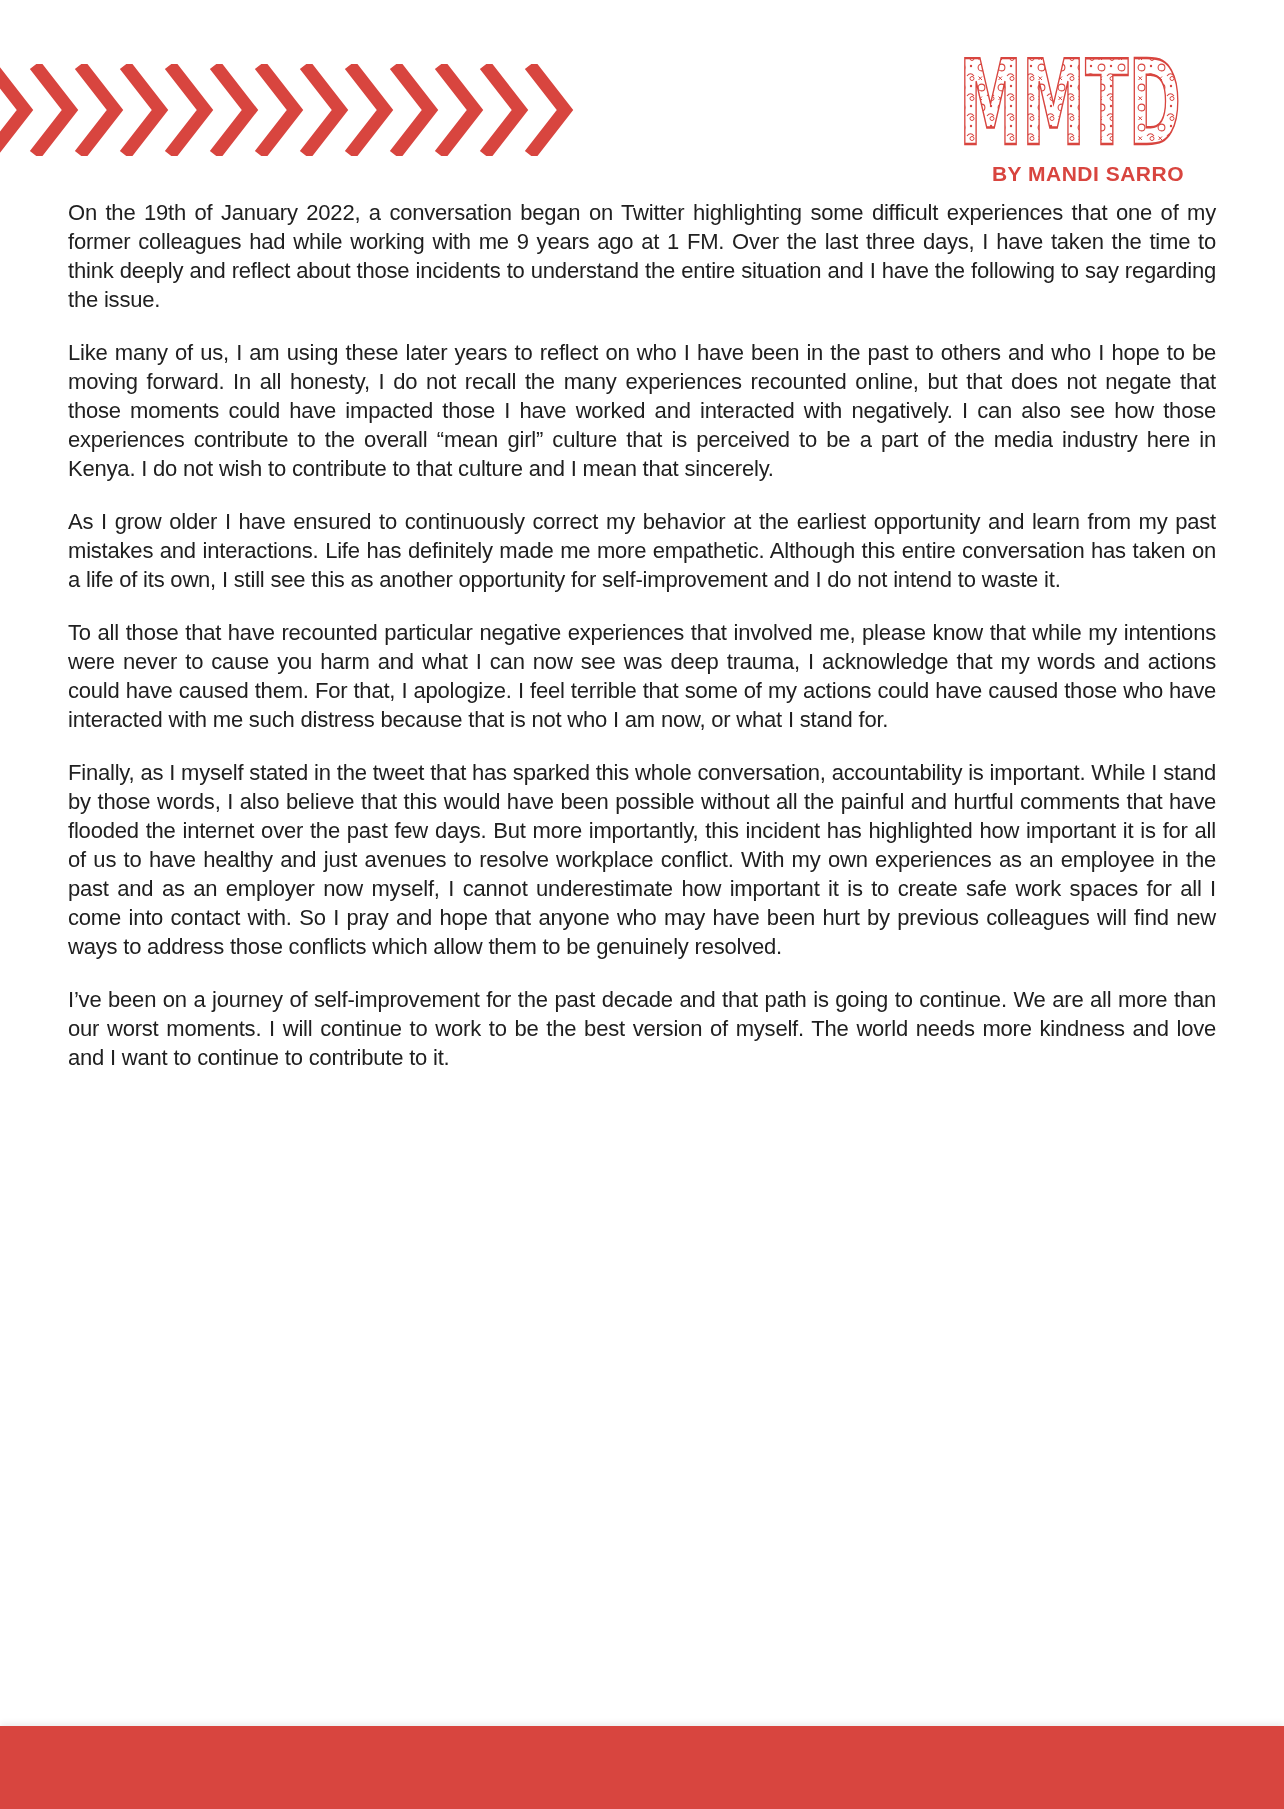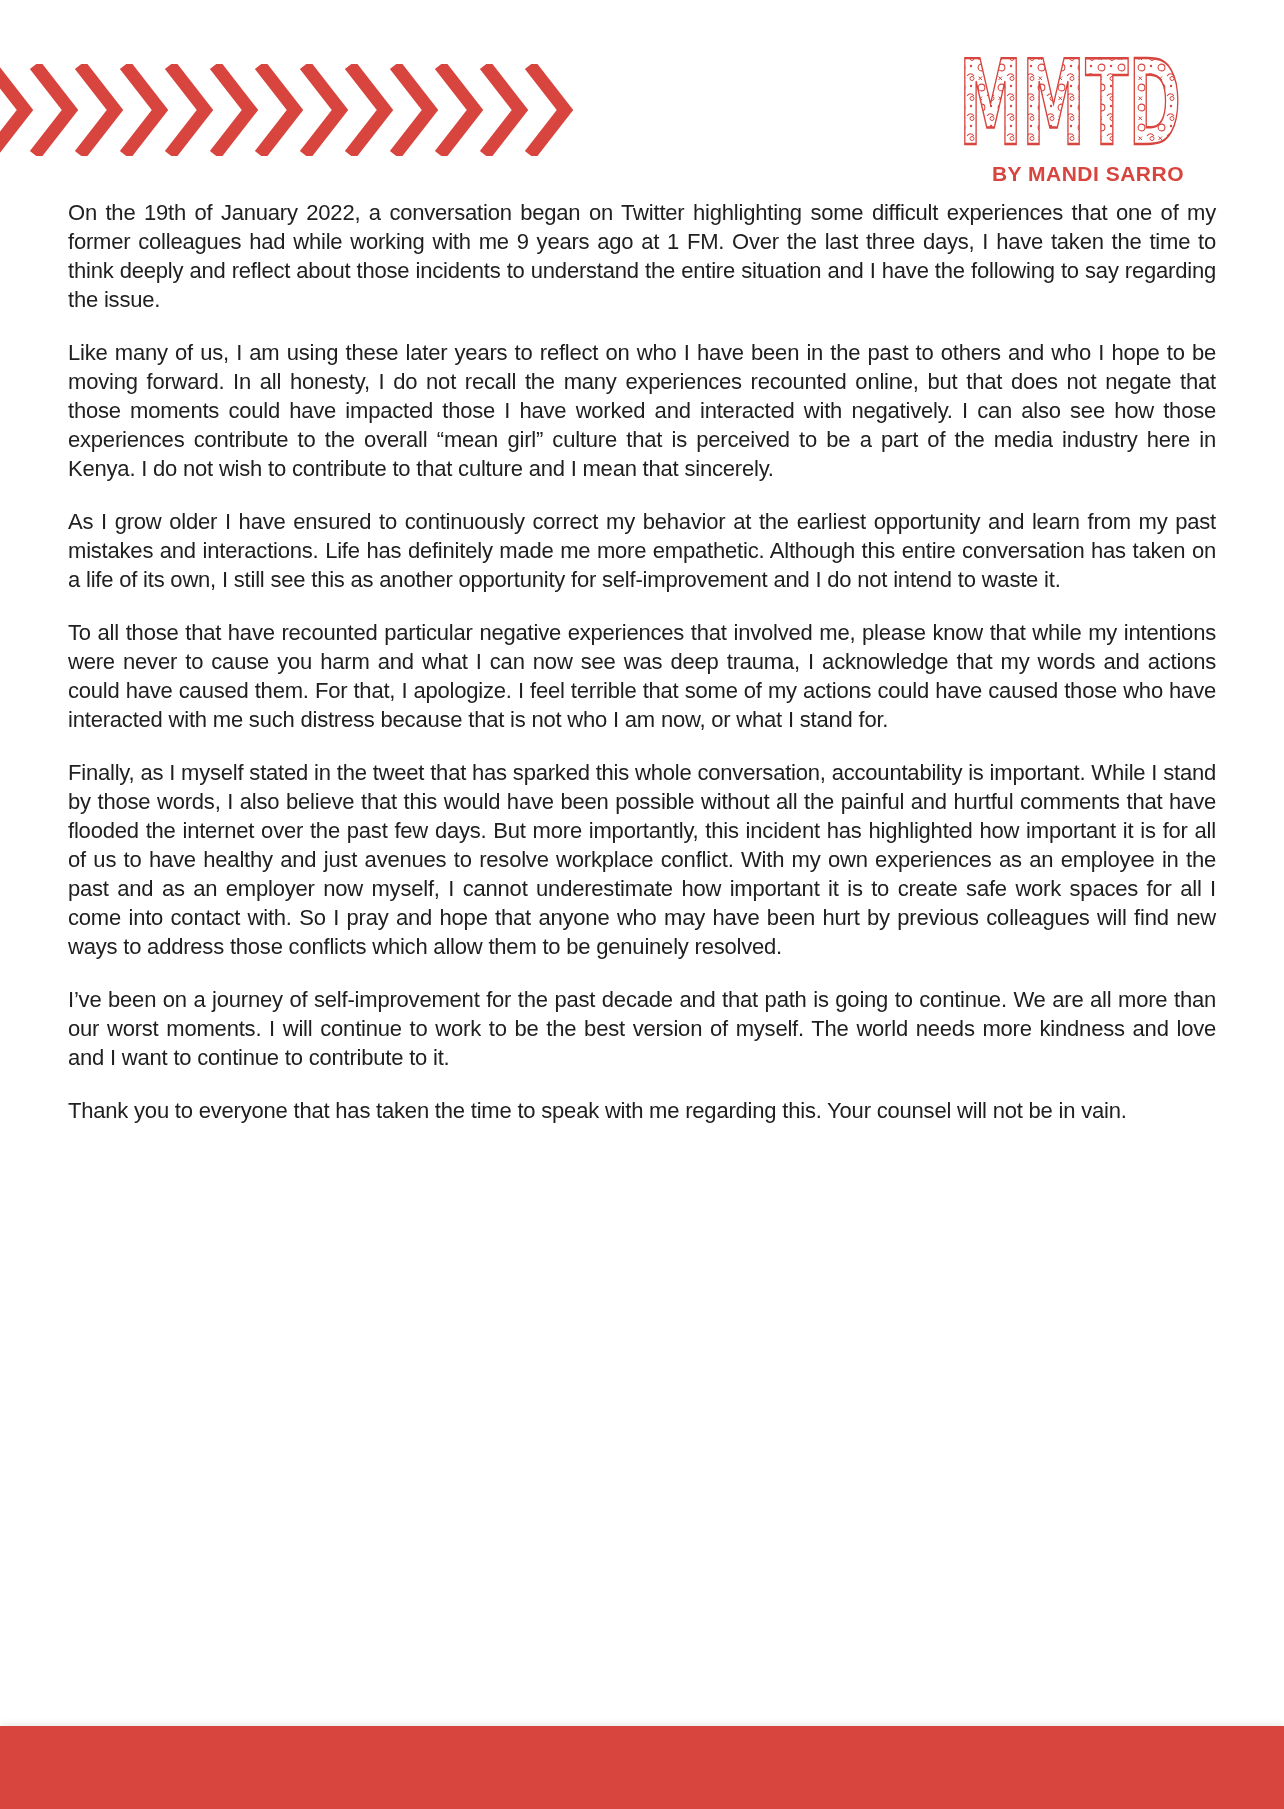--- a/index.html
+++ b/index.html
@@ -106,18 +106,17 @@
     <div class="logo-byline">BY MANDI SARRO</div>
   </div>
 
   <div class="letter">
     <p>On the 19th of January 2022, a conversation began on Twitter highlighting some difficult experiences that one of my former colleagues had while working with me 9 years ago at 1 FM. Over the last three days, I have taken the time to think deeply and reflect about those incidents to understand the entire situation and I have the following to say regarding the issue.</p>
     <p>Like many of us, I am using these later years to reflect on who I have been in the past to others and who I hope to be moving forward. In all honesty, I do not recall the many experiences recounted online, but that does not negate that those moments could have impacted those I have worked and interacted with negatively. I can also see how those experiences contribute to the overall “mean girl” culture that is perceived to be a part of the media industry here in Kenya. I do not wish to contribute to that culture and I mean that sincerely.</p>
     <p>As I grow older I have ensured to continuously correct my behavior at the earliest opportunity and learn from my past mistakes and interactions. Life has definitely made me more empathetic. Although this entire conversation has taken on a life of its own, I still see this as another opportunity for self-improvement and I do not intend to waste it.</p>
     <p>To all those that have recounted particular negative experiences that involved me, please know that while my intentions were never to cause you harm and what I can now see was deep trauma, I acknowledge that my words and actions could have caused them. For that, I apologize. I feel terrible that some of my actions could have caused those who have interacted with me such distress because that is not who I am now, or what I stand for.</p>
     <p>Finally, as I myself stated in the tweet that has sparked this whole conversation, accountability is important. While I stand by those words, I also believe that this would have been possible without all the painful and hurtful comments that have flooded the internet over the past few days. But more importantly, this incident has highlighted how important it is for all of us to have healthy and just avenues to resolve workplace conflict. With my own experiences as an employee in the past and as an employer now myself, I cannot underestimate how important it is to create safe work spaces for all I come into contact with. So I pray and hope that anyone who may have been hurt by previous colleagues will find new ways to address those conflicts which allow them to be genuinely resolved.</p>
     <p>I’ve been on a journey of self-improvement for the past decade and that path is going to continue. We are all more than our worst moments. I will continue to work to be the best version of myself. The world needs more kindness and love and I want to continue to contribute to it.</p>
-    <p>Thank you to everyone that has taken the time to speak with me regarding this. Your counsel will not be in vain.</p>
   </div>
 
   <div class="footer-bar"></div>
 
 </div>
 
 </body></html>

